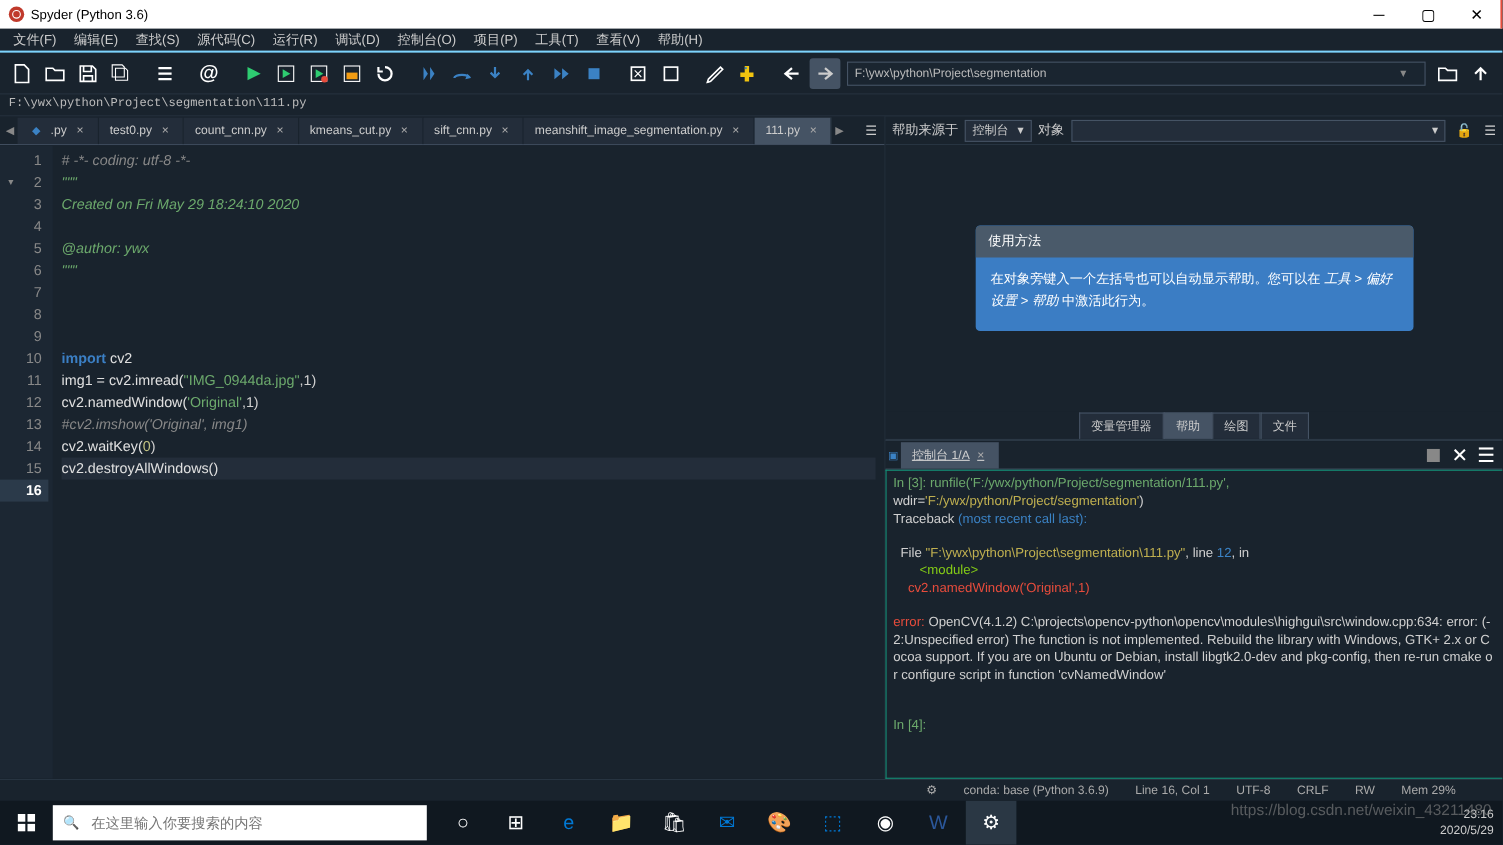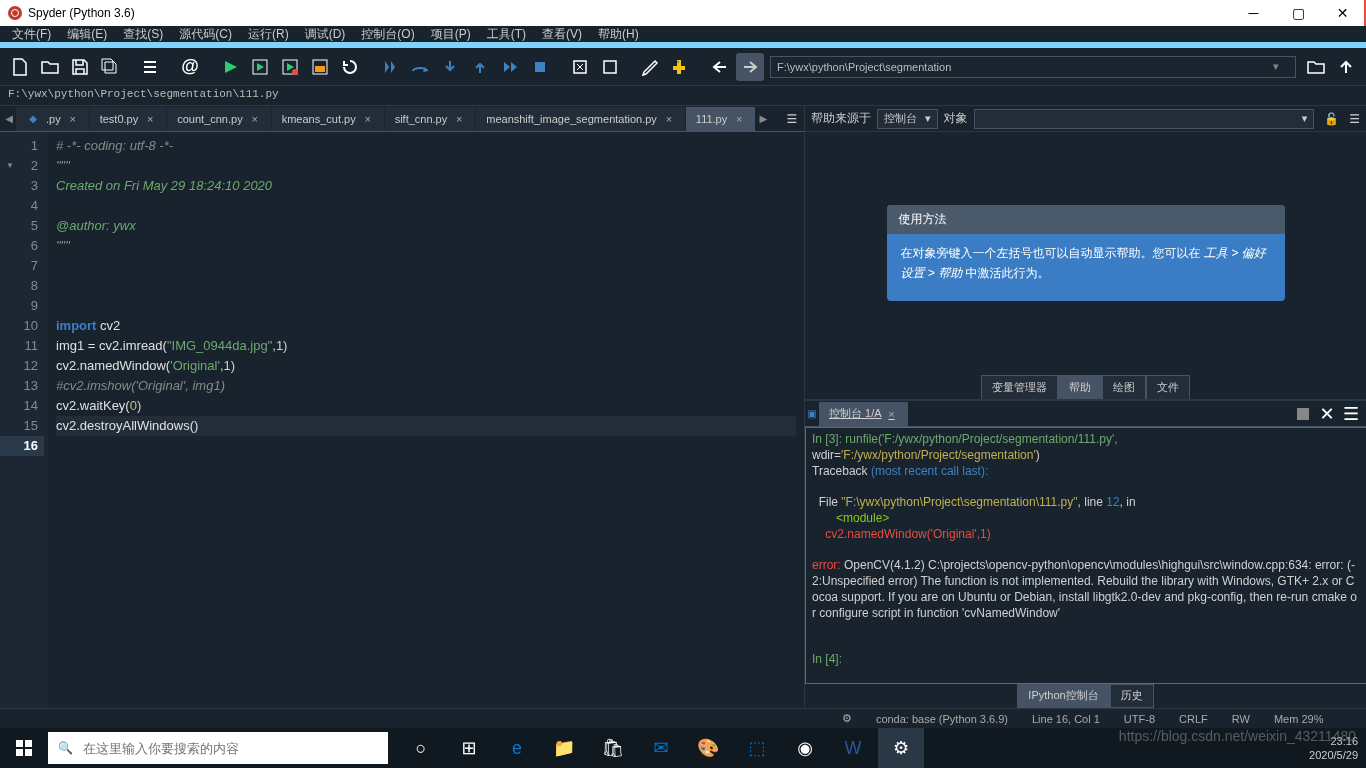--- a/index.html
+++ b/index.html
@@ -6,21 +6,21 @@
 body { width: 1366px; height: 768px; background: #19232d; color: #d0d0d0; font-size: 12px; overflow: hidden; }
 
 .titlebar { height: 26px; background: #fff; display: flex; align-items: center; padding: 0 8px; color: #000; position: relative; }
 .titlebar .spyder-logo { width: 14px; height: 14px; margin-right: 6px; background: #c0392b; border-radius: 50%; position: relative; }
 .titlebar .spyder-logo::after { content: ""; position: absolute; width: 6px; height: 6px; border: 1px solid #fff; border-radius: 50%; top: 3px; left: 3px; }
 .titlebar-title { font-size: 12px; }
 .win-controls { position: absolute; right: 0; top: 0; display: flex; height: 26px; }
 .win-btn { width: 45px; height: 26px; display: flex; align-items: center; justify-content: center; font-size: 14px; color: #000; }
 .win-btn.red-border { border-right: 2px solid #e74c3c; }
 
-.menubar { height: 22px; background: #19232d; display: flex; align-items: center; padding: 0 4px; border-bottom: 6px solid #7dd3fc; }
+.menubar { height: 22px; background: #19232d; display: flex; align-items: center; padding: 0 4px; border-bottom: 2px solid #7dd3fc; }
 .menu-item { padding: 2px 8px; font-size: 12px; color: #ccc; cursor: pointer; }
 
 .toolbar { height: 38px; background: #19232d; display: flex; align-items: center; padding: 0 6px; gap: 2px; border-bottom: 1px solid #2a3744; }
 .tb-btn { width: 28px; height: 28px; display: flex; align-items: center; justify-content: center; color: #fff; font-size: 18px; cursor: pointer; }
 .tb-sep { width: 8px; }
 .tb-path { flex: 1; height: 22px; background: #1a2530; border: 1px solid #455364; padding: 0 6px; display: flex; align-items: center; color: #bbb; font-family: "Courier New", monospace; font-size: 11px; margin: 0 4px; }
 .tb-path-drop { width: 16px; color: #888; }
 
 .filepath-bar { height: 20px; background: #19232d; padding: 2px 8px; color: #bbb; font-family: "Courier New", monospace; font-size: 11px; border-bottom: 1px solid #2a3744; }
 
@@ -399,24 +399,20 @@
 <span class="con-text">Traceback </span><span class="con-blue">(most recent call last):</span>
 
 <span class="con-text">  File </span><span class="con-str">"F:\ywx\python\Project\segmentation\111.py"</span><span class="con-text">, line </span><span class="con-blue">12</span><span class="con-text">, in </span>
 <span class="con-module">&lt;module&gt;</span>
 <span class="con-red">    cv2.namedWindow('Original',1)</span>
 
 <span class="con-red">error:</span><span class="con-text"> OpenCV(4.1.2) C:\projects\opencv-python\opencv\modules\highgui\src\window.cpp:634: error: (-2:Unspecified error) The function is not implemented. Rebuild the library with Windows, GTK+ 2.x or Cocoa support. If you are on Ubuntu or Debian, install libgtk2.0-dev and pkg-config, then re-run cmake or configure script in function 'cvNamedWindow'</span>
 
 
 <span class="con-green">In [4]:</span></div>
-      <div class="console-bottom-tabs">
-        <div class="cb-tab active">IPython控制台</div>
-        <div class="cb-tab">历史</div>
-      </div>
     </div>
   </div>
 </div>
 
 <div class="statusbar">
   <span style="width:810px"></span>
   <span>⚙</span>
   <span>conda: base (Python 3.6.9)</span>
   <span>Line 16, Col 1</span>
   <span>UTF-8</span>

